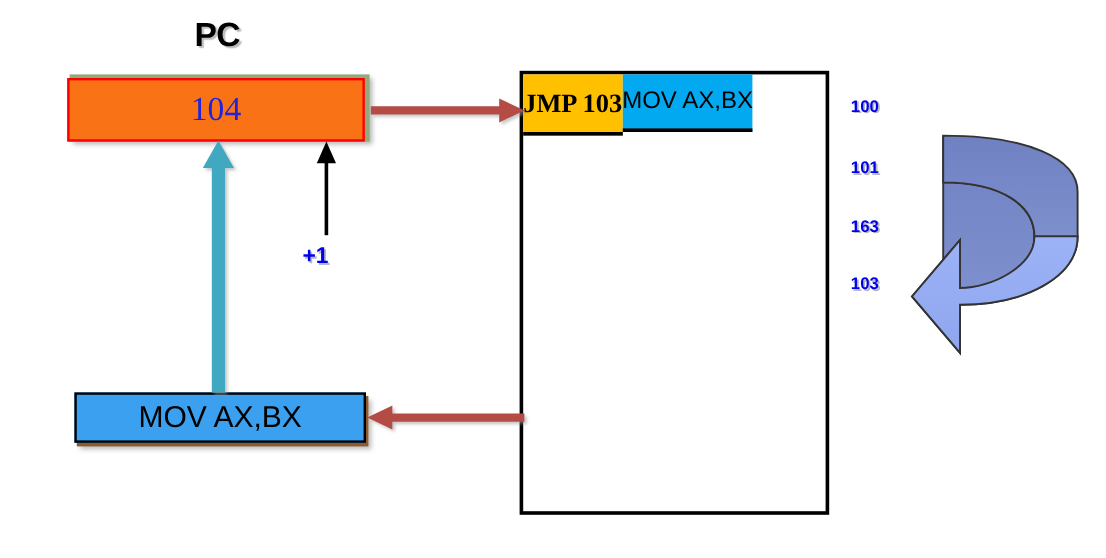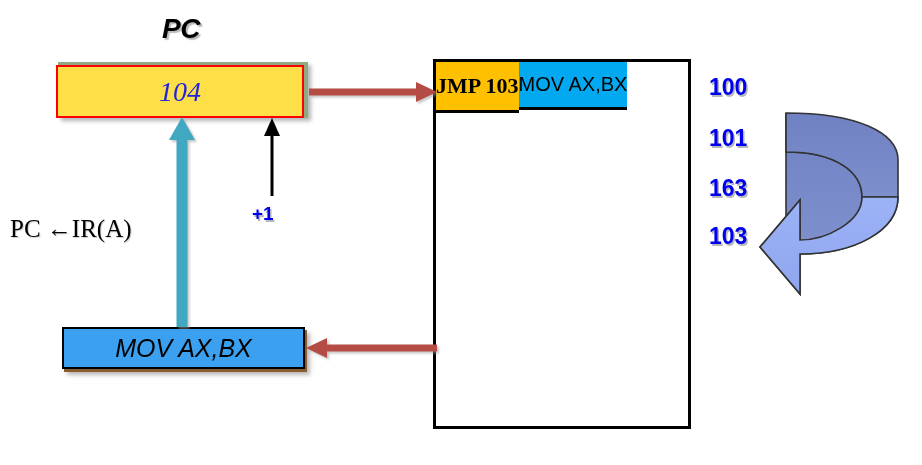--- a/index.html
+++ b/index.html
@@ -11,39 +11,39 @@
     position: relative;
     width: 922px;
     height: 465px;
     background: #ffffff;
     font-family: "Liberation Sans", sans-serif;
     overflow: hidden;
   }
 
   
   .abs { position: absolute; }
-  .ctr { display: flex; align-items: center; justify-content: center; font-style: italic; }
+  .ctr { display: flex; align-items: center; justify-content: center; }
 
   
   #pc-title {
     left: 126px; top: 12px; width: 110px; height: 34px;
     font-size: 28px; font-weight: bold; color: #000000;
     letter-spacing: -0.5px;
     text-shadow: 2px 2px 1px rgba(150,150,150,0.65);
   }
 
   
   #pc-shadow {
     left: 58px; top: 62px; width: 250px; height: 56px;
     background: #8faa7e;
     box-shadow: 3px 3px 4px rgba(120,120,120,0.55);
   }
   #pc-box {
     left: 56px; top: 65px; width: 248px; height: 53px;
-    background: #fde047;
+    background: #f97316;
     border: 2px solid #ff0000;
     box-sizing: border-box;
   }
   #pc-value {
     font-family: "Liberation Serif", serif;
     font-size: 28px;
     color: #2222dd;
   }
 
   
@@ -76,21 +76,21 @@
   .mem-row.serif .mem-text {
     font-family: "Liberation Serif", serif;
     font-weight: bold;
     font-size: 22px;
   }
 
   
   .addr {
     left: 709px; width: 80px; height: 26px;
     display: flex; align-items: center; justify-content: flex-start;
-    font-size: 23px; font-weight: bold; color: #0000f0;
+    font-size: 14px; font-weight: bold; color: #0000f0;
     text-shadow: 1.5px 1.5px 0.5px rgba(160,160,160,0.75);
     text-align: right;
   }
 
   
   #ir-shadow {
     left: 64px; top: 330px; width: 243px; height: 42px;
     background: #8a5a30;
     box-shadow: 3px 3px 4px rgba(120,120,120,0.5);
   }
@@ -167,21 +167,20 @@
       </div>
     </div>
 
   <div id="addr-container"></div>
 
   <div class="abs" id="ir-shadow"></div>
   <div class="abs ctr" id="ir-box">
     <span id="ir-value">MOV AX,BX</span>
   </div>
 
-  <div class="abs" id="pc-ir-formula">PC ←IR(A)</div>
 
   <div class="abs" id="plus-one">+1</div>
 
   <svg class="arrow-layer" viewBox="0 0 922 465" xmlns="http://www.w3.org/2000/svg">
     <defs>
       <filter id="softshadow" x="-30%" y="-30%" width="180%" height="180%">
         <feDropShadow dx="2" dy="2" stdDeviation="1.2" flood-color="#999999" flood-opacity="0.55"></feDropShadow>
       </filter>
       <linearGradient id="loopTop" x1="0" y1="0" x2="0" y2="1">
         <stop offset="0%" stop-color="#6f81c2"></stop>

